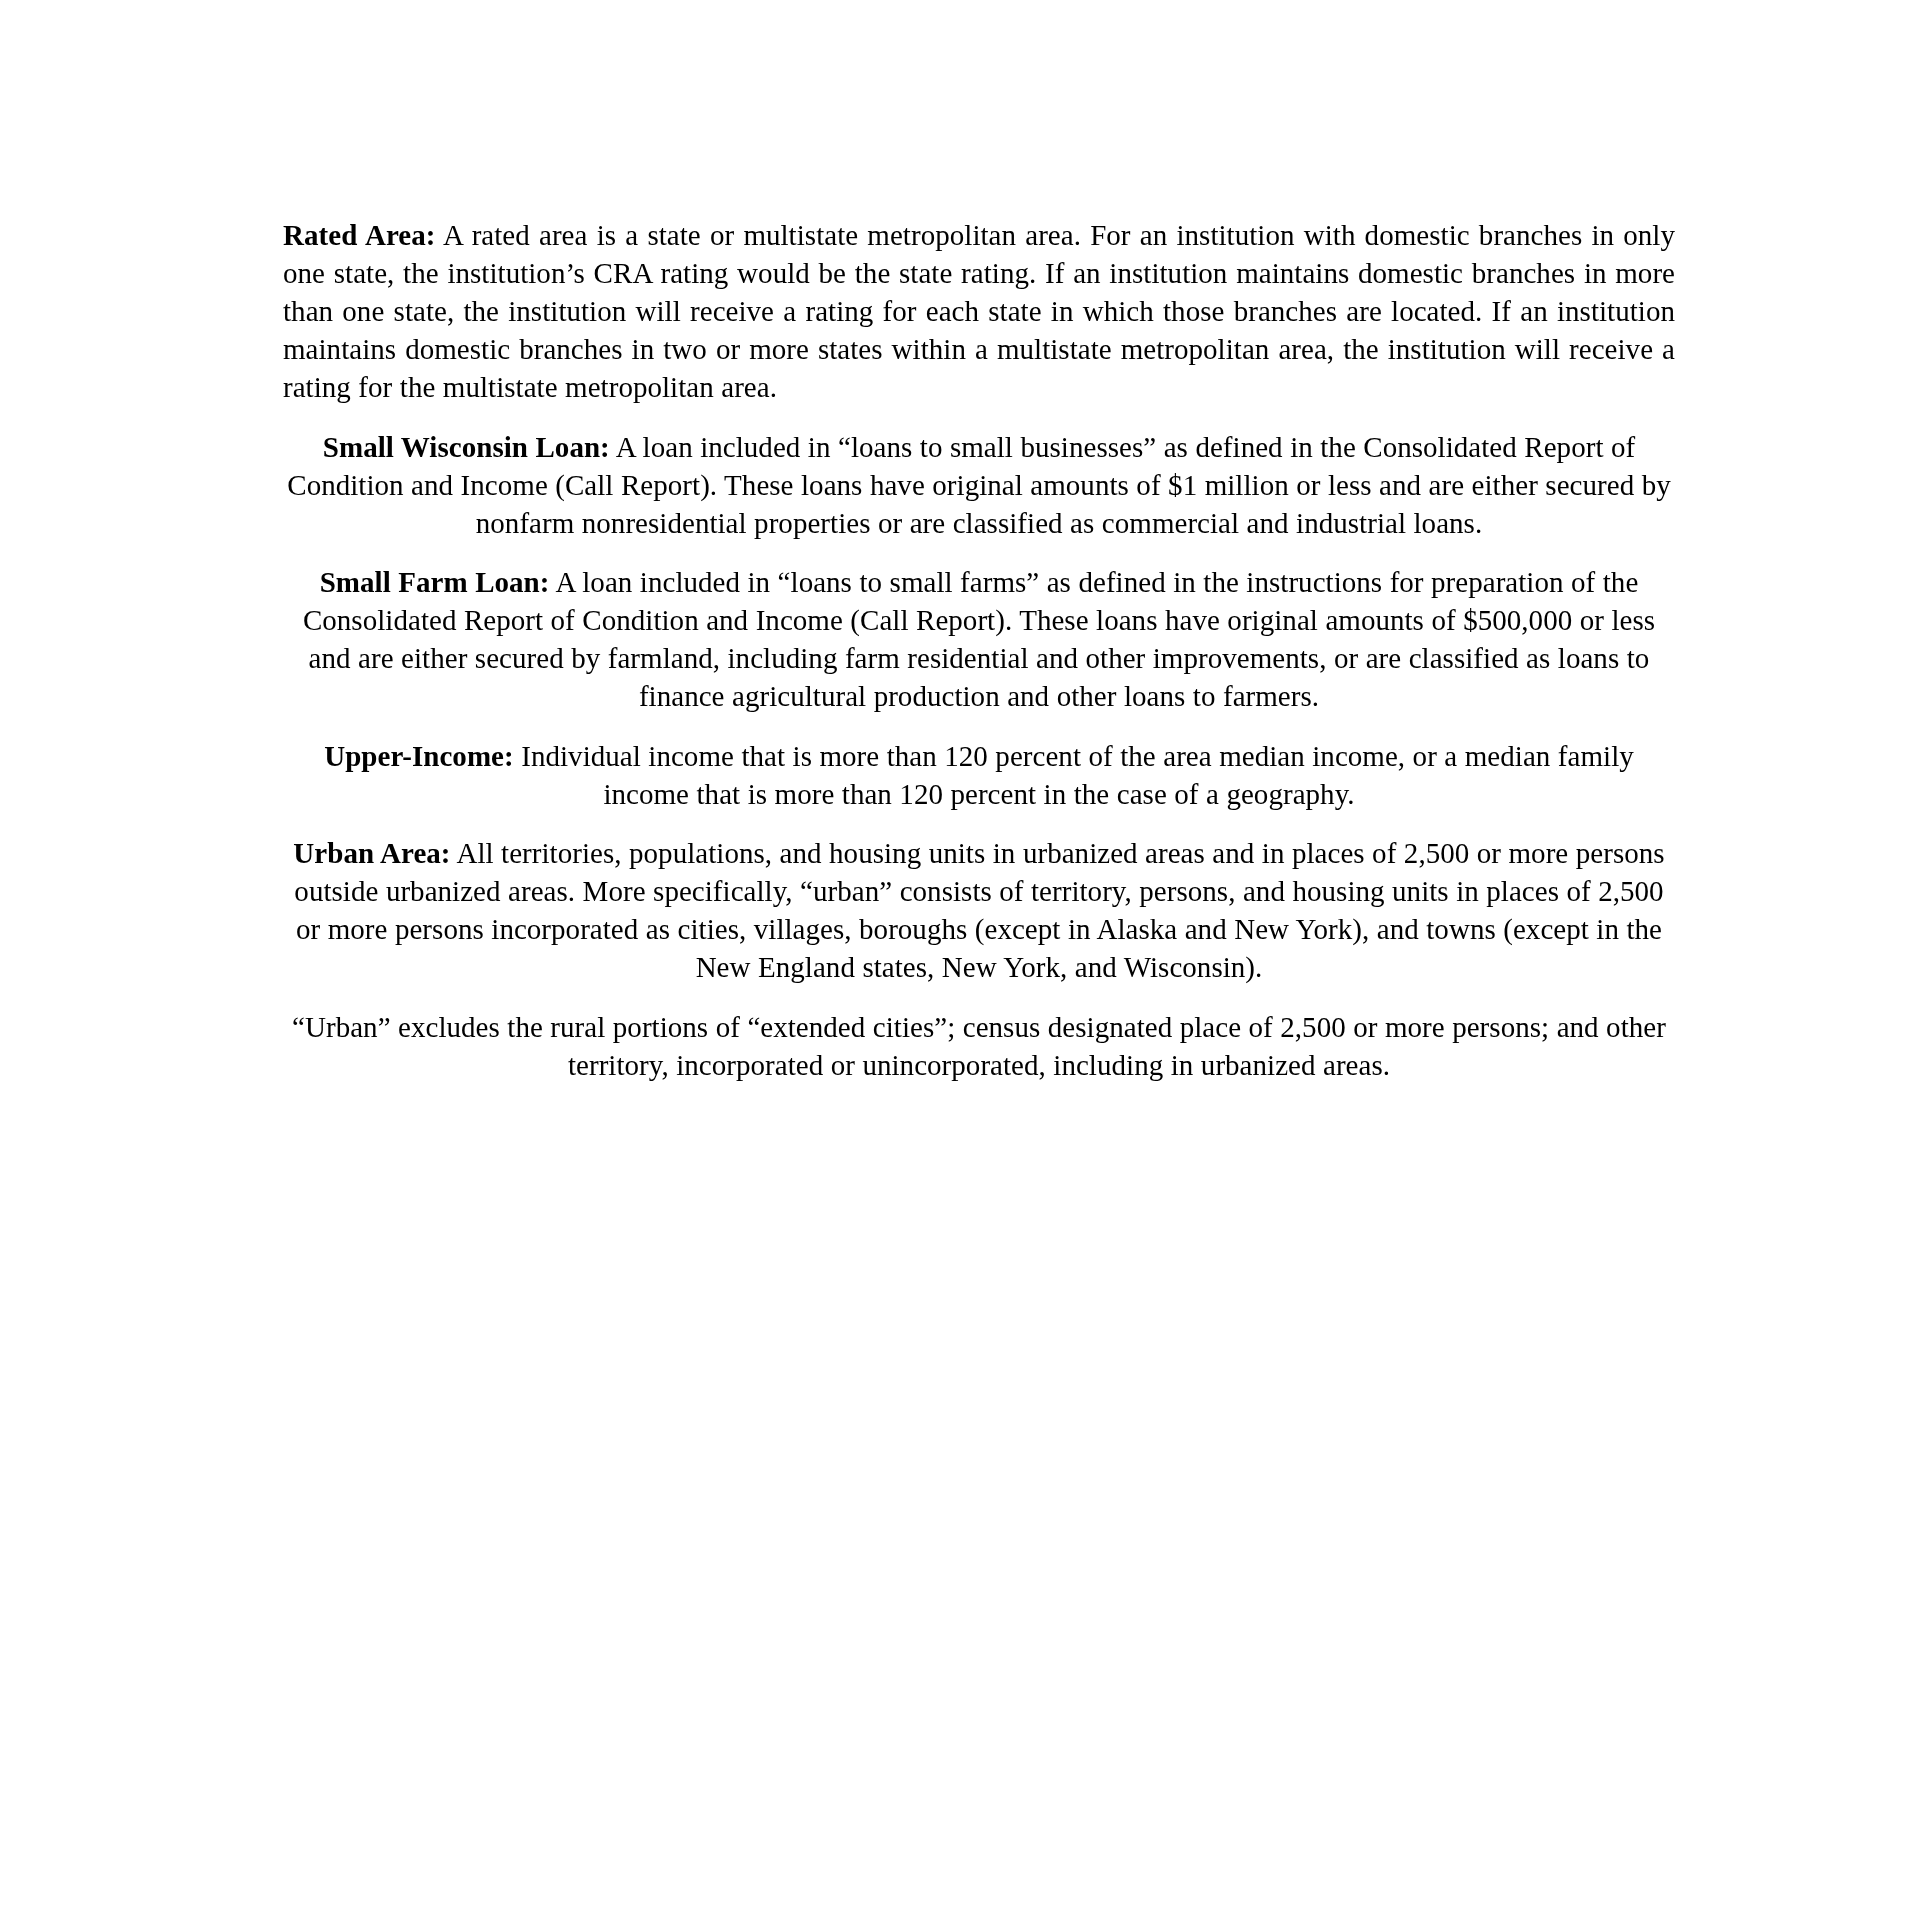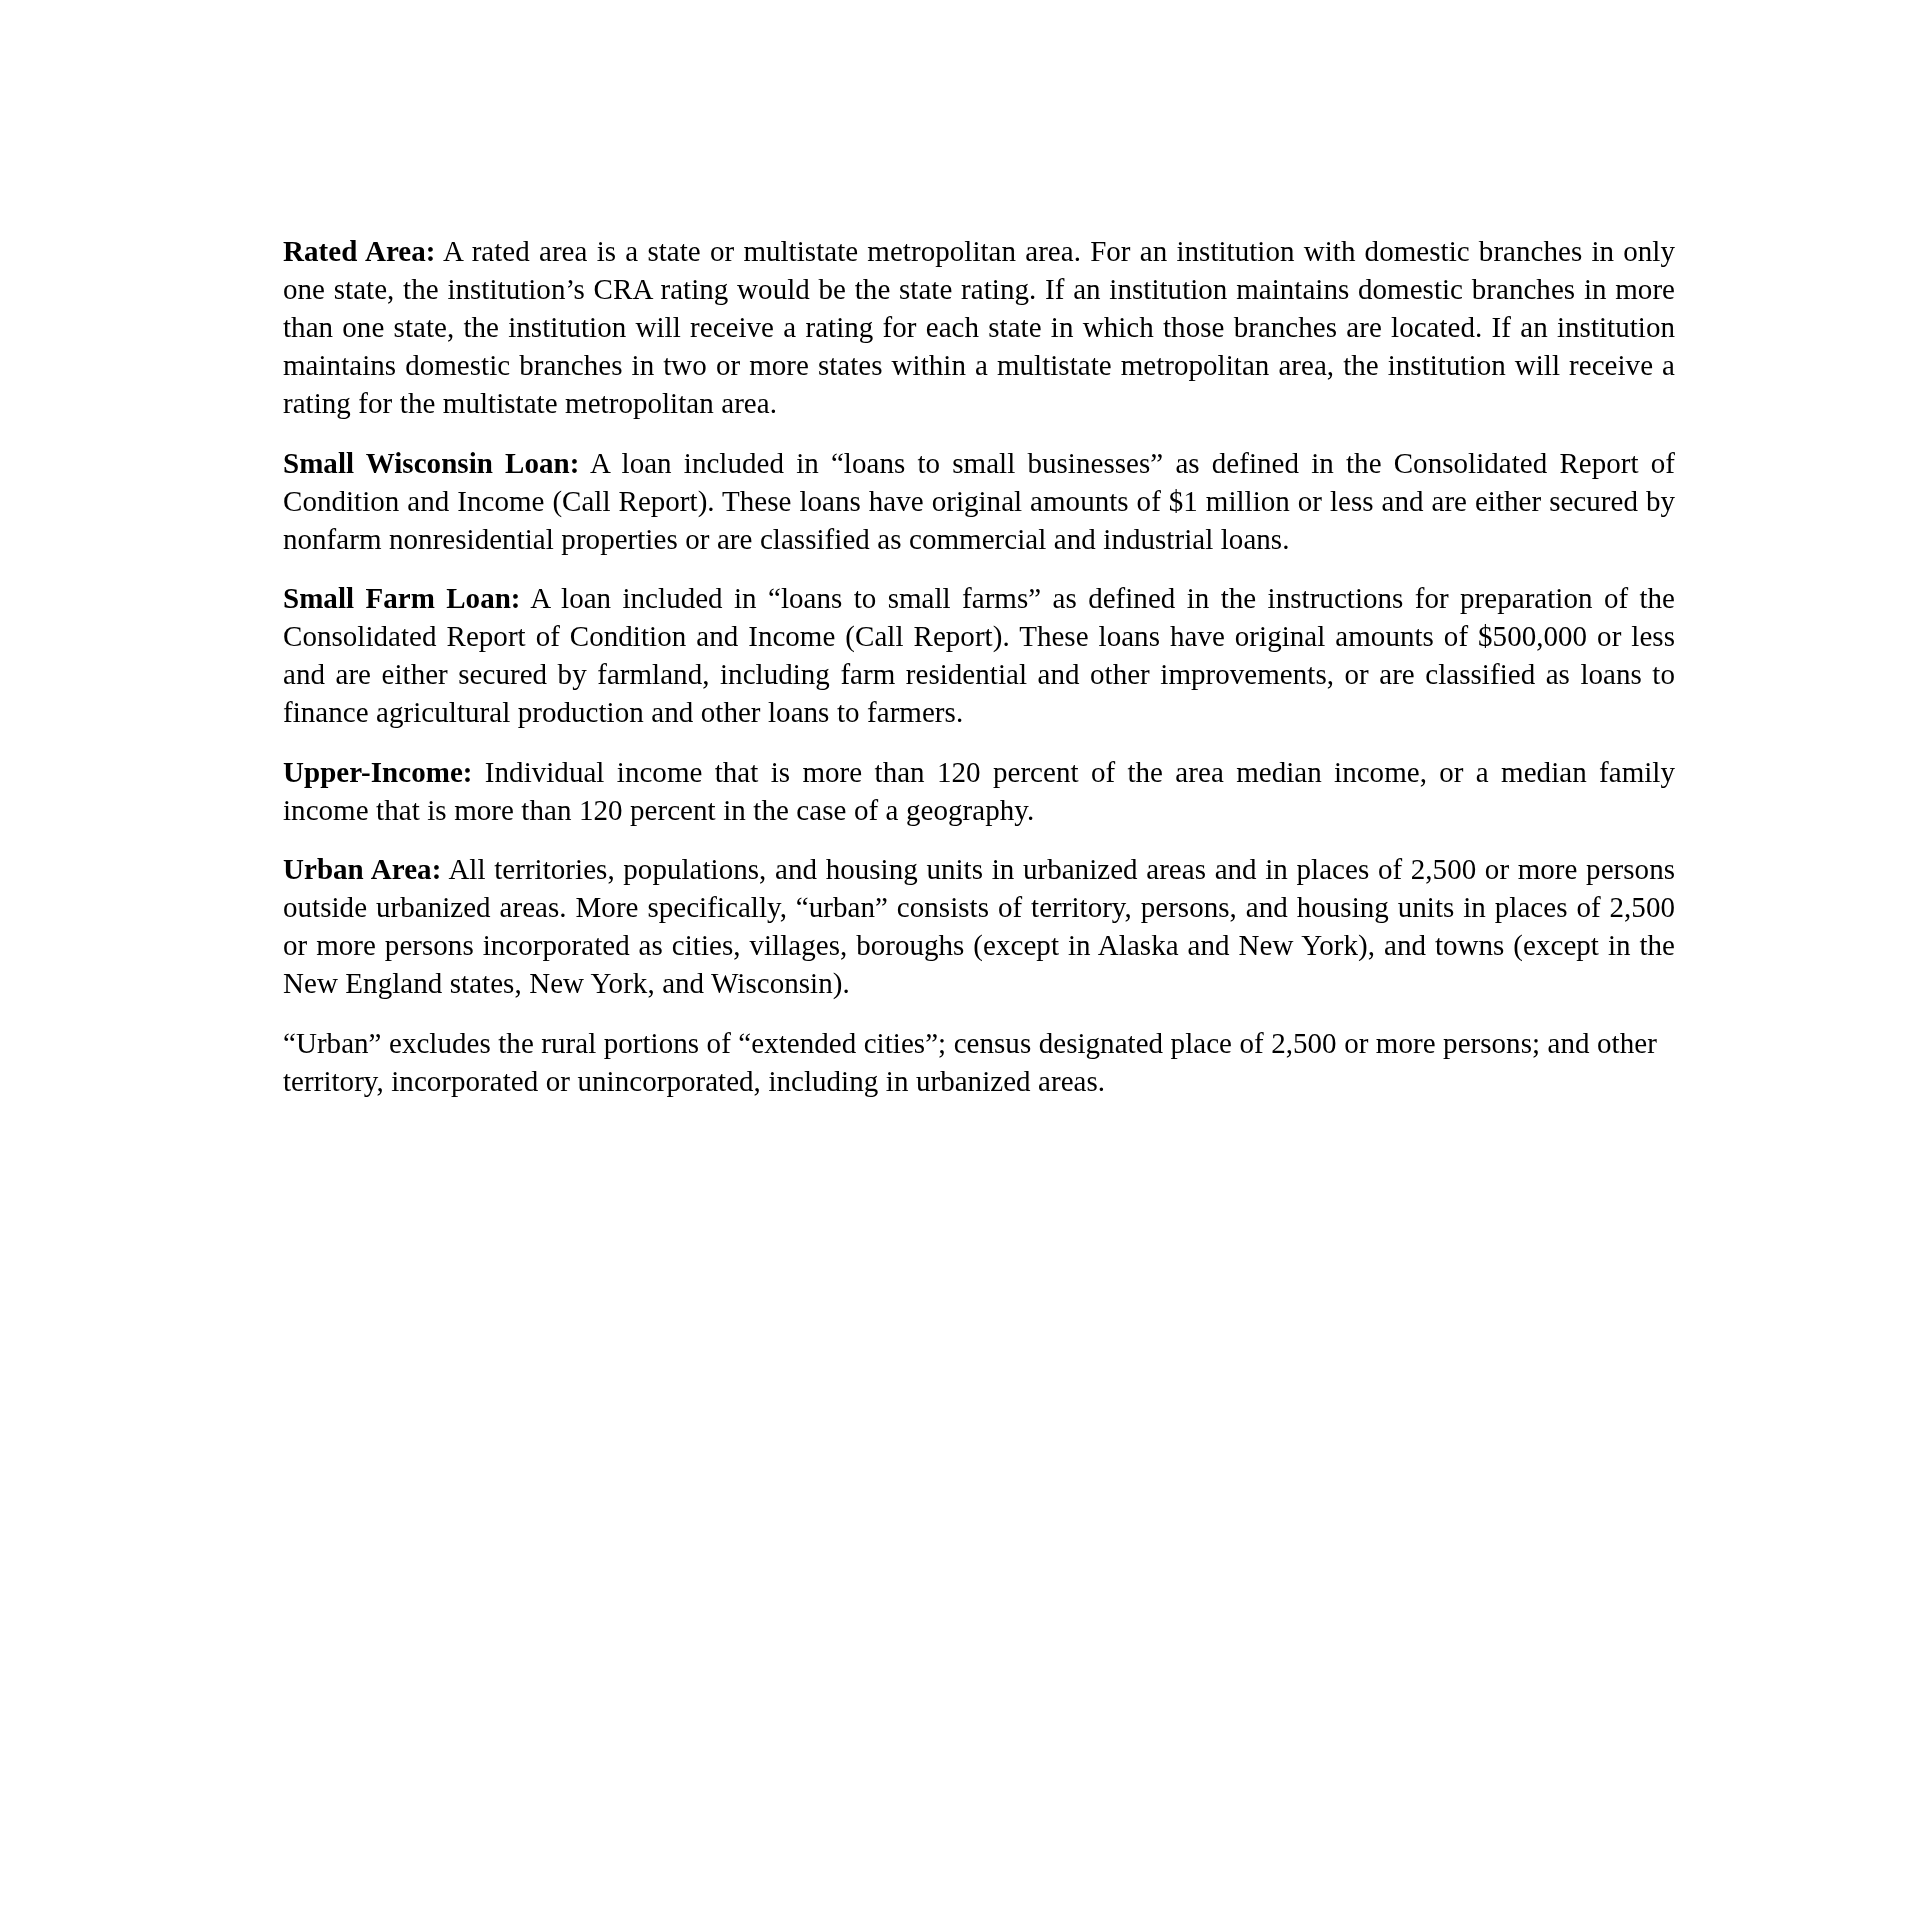--- a/index.html
+++ b/index.html
@@ -28,31 +28,32 @@
 
   
   .content {
     position: absolute;
     left: 283px;
     top: 216px;
     width: 1392px;
   }
 
   p.para {
-    margin: 16px 0 0 0;
+    margin: 0 0 0 0;
     font-size: 29px;
     line-height: 38px;
     text-align: justify;
     text-justify: inter-word;
     letter-spacing: 0.04px;
     word-spacing: 0.2px;
   }
 
   p.para + p.para {
     margin-top: 21.6px;
+    text-align: center;
   }
 
   p.para.left-aligned {
     text-align: left;
   }
 
   p.para.gap-large {
     margin-top: 28px;
   }
 

